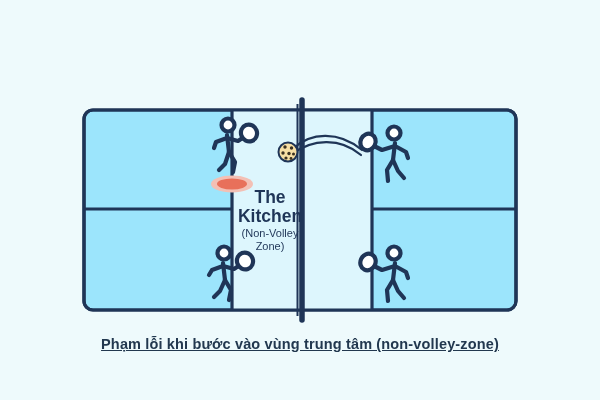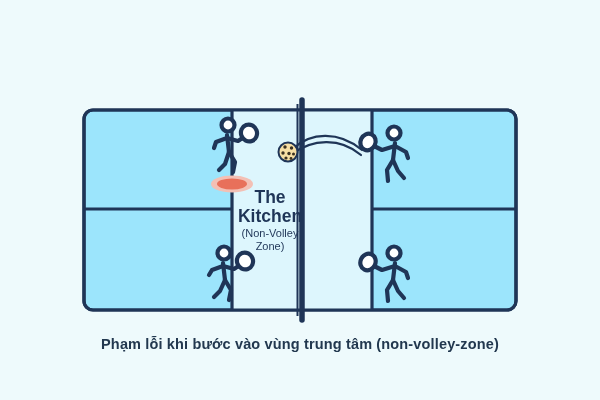--- a/index.html
+++ b/index.html
@@ -25,20 +25,21 @@
     position: absolute;
     left: 0;
     top: 336px;
     width: 600px;
     text-align: center;
     font-size: 14.5px;
     font-weight: bold;
     color: #22384f;
     letter-spacing: 0.15px;
     font-family: "Liberation Sans", sans-serif;
+    text-decoration: underline;
   }
 </style>
 </head>
 <body>
 
 <svg id="infographic" viewBox="0 0 600 400" xmlns="http://www.w3.org/2000/svg">
 
   <rect x="0" y="0" width="600" height="400" fill="#eefafc"></rect>
 
   <g>

